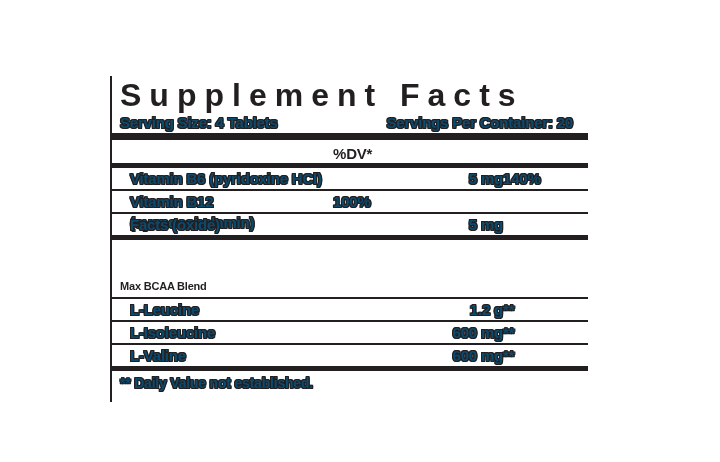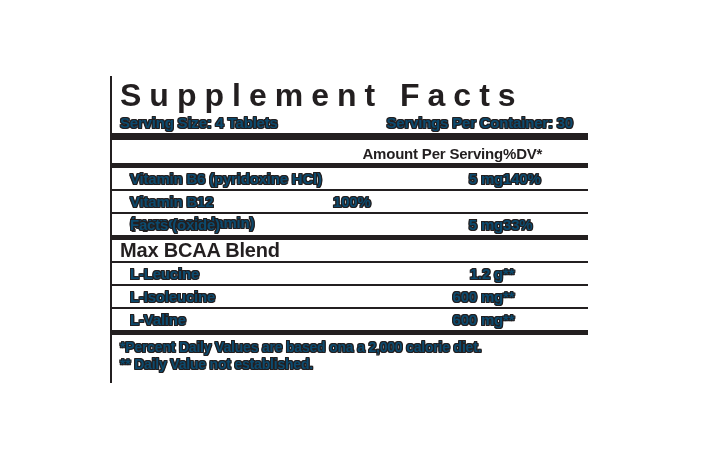--- a/index.html
+++ b/index.html
@@ -81,71 +81,70 @@
   }
   .grid-row .amount { text-align: right; }
   .grid-row .dv     { text-align: left; padding-right: 15px; }
 
   .header-row { margin-top: 5px; height: 18px; line-height: 18px; }
 
   .nutrient-row { border-bottom: 2px solid #231f20; height: 21px; padding-left: 18px; }
   .nutrient-row.last { border-bottom: none; }
 
   .section-row {
-    font-size: 20px;
+    font-size: 11px;
     line-height: 21px;
     height: 21px;
     border-bottom: 2px solid #231f20;
     letter-spacing: -0.2px;
+    margin-top: 36px;
   }
 
   .footnotes { margin-top: 4px; }
   .footnote {
     font-size: 14px;
     line-height: 17px;
     letter-spacing: -0.2px;
     white-space: nowrap;
   }
 </style>
 </head>
 <body>
 
 <div class="stage">
   <div class="label">
 
     <div class="title solid pad">Supplement Facts</div>
 
     <div class="serving-row pad">
       <span class="outline">Serving Size: 4 Tablets</span>
-      <span class="outline">Servings Per Container: 30</span>
+      <span class="outline">Servings Per Container: 20</span>
     </div>
 
     <div class="bar thick"></div>
 
     <div class="grid-row header-row pad">
       <span></span>
-      <span class="amount solid">Amount Per Serving</span>
       <span class="dv solid">%DV*</span>
     </div>
 
     <div class="bar med"></div>
 
     <div class="grid-row nutrient-row pad">
       <span class="outline">Vitamin B6 (pyridoxine HCl)</span>
       <span class="amount outline">5 mg</span>
       <span class="dv outline">140%</span>
     </div>
     <div class="grid-row nutrient-row pad">
       <span class="outline">Vitamin B12 (cyanocobalamin)</span>
       <span class="dv outline">100%</span>
     </div>
     <div class="grid-row nutrient-row last pad">
       <span class="outline">Facts (oxide)</span>
       <span class="amount outline">5 mg</span>
-      <span class="dv outline">33%</span>
     </div>
 
     <div class="bar med"></div>
 
     <div class="section-row solid pad">Max BCAA Blend</div>
 
     <div class="grid-row nutrient-row pad">
       <span class="outline">L-Leucine</span>
       <span class="amount outline">1.2 g</span>
       <span class="dv outline">**</span>
@@ -157,18 +156,17 @@
     </div>
     <div class="grid-row nutrient-row last pad">
       <span class="outline">L-Valine</span>
       <span class="amount outline">600 mg</span>
       <span class="dv outline">**</span>
     </div>
 
     <div class="bar med"></div>
 
     <div class="footnotes pad">
-      <div class="footnote outline">*Percent Daily Values are based ona a 2,000 calorie diet.</div>
       <div class="footnote outline">** Daily Value not established.</div>
     </div>
 
   </div>
 </div>
 
 </body></html>

